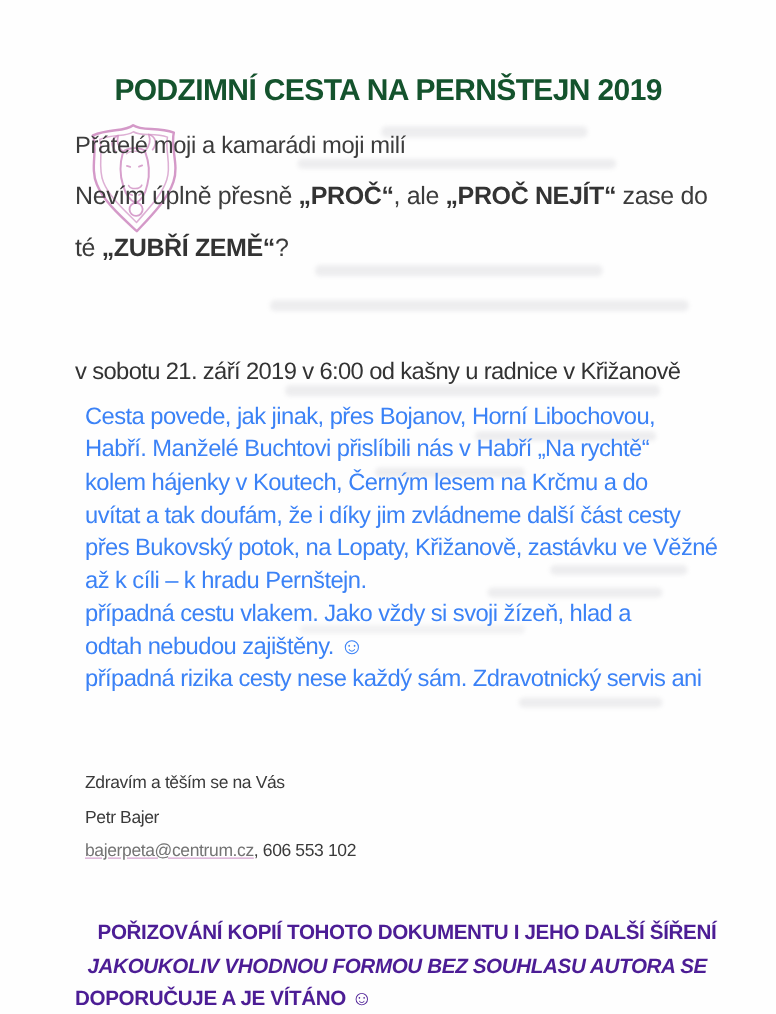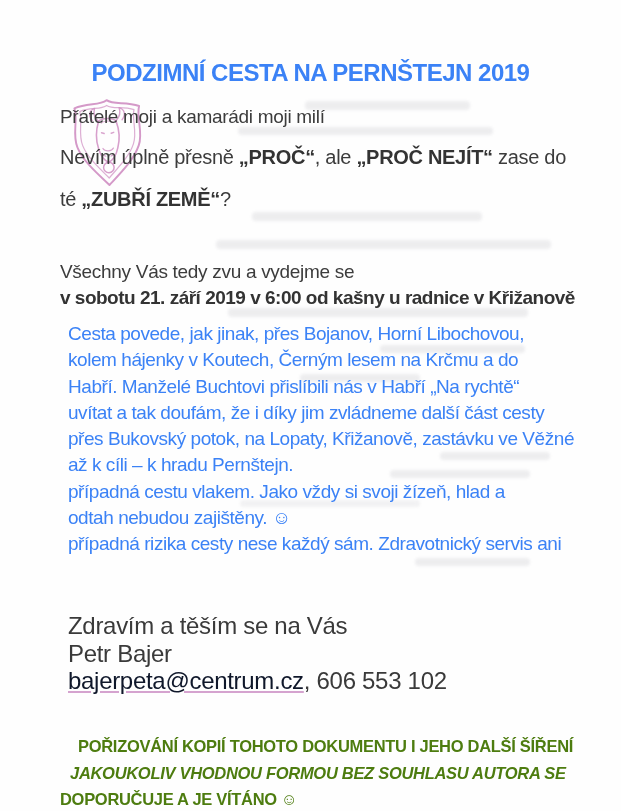--- a/index.html
+++ b/index.html
@@ -12,69 +12,69 @@
     font-family: "Liberation Sans", "DejaVu Sans", sans-serif;
     color: #3a3a3a;
   }
   .abs { position: absolute; }
 
   .doc-title {
     left: 0; right: 0; top: 59px;
     text-align: center;
     font-size: 24px;
     font-weight: bold;
-    color: #3b82f6;
+    color: #14532d;
     letter-spacing: -0.5px;
   }
 
   
   .center-line {
     left: 60px; right: 0;
     font-size: 19px;
     letter-spacing: -0.3px;
     color: #3c3c3c;
     white-space: nowrap;
   }
   .center-line b { color: #333; margin-top: 43px; }
 
   .greeting   { top: 106px; }
   .intro-1    { top: 146px; font-size: 20px; }
   .intro-2    { top: 188px; font-size: 20px; }
   .invite-1   { top: 261px; }
-  .invite-2   { top: 287px; font-weight: bold; font-size: 19px; letter-spacing: -0.5px; color: #333; }
+  .invite-2   { top: 287px; font-weight: normal; font-size: 19px; letter-spacing: -0.5px; color: #333; }
 
   .body-text {
     left: 68px; top: 321px; right: 8px;
     font-size: 19px;
     line-height: 26.3px;
     letter-spacing: -0.45px;
     color: #3b82f6;
   }
   .body-text .line { white-space: nowrap; }
 
   .signoff {
     left: 68px; top: 612px;
-    font-size: 24px;
+    font-size: 14px;
     line-height: 27.5px;
     letter-spacing: -0.3px;
   }
   .email-link {
-    color: #0f172a;
+    color: #737373;
     text-decoration: underline;
     text-decoration-color: #d5a3cf;
     cursor: pointer;
   }
 
   .footer {
     left: 60px; top: 733px; right: 6px;
     font-size: 16.5px;
     font-weight: bold;
     line-height: 26.5px;
     letter-spacing: -0.3px;
-    color: #4d7c0f;
+    color: #4c1d95;
   }
   .footer .line { white-space: nowrap; }
   .footer .line:nth-child(1) { margin-left: 18px; }
   .footer .line:nth-child(2) { margin-left: 10px; font-style: italic; }
   .footer .line:nth-child(3) { margin-left: 0; }
 
   .stamp {
     left: 64px; top: 94px;
     width: 88px; height: 98px;
     opacity: 0.85;
@@ -145,27 +145,26 @@
   </svg>
 
   <div class="abs center-line greeting">
     <span>Přátelé moji a kamarádi moji milí</span>
   </div>
 
   <div class="abs center-line intro-1"><span>Nevím úplně přesně </span><b>„PROČ“</b><span>, ale </span><b>„PROČ NEJÍT“</b><span> zase do</span></div>
 
   <div class="abs center-line intro-2"><span>té </span><b>„ZUBŘÍ ZEMĚ“</b><span>?</span></div>
 
-  <div class="abs center-line invite-1">Všechny Vás tedy zvu a vydejme se</div>
   <div class="abs center-line invite-2">v sobotu 21. září 2019 v 6:00 od kašny u radnice v Křižanově</div>
 
   <div class="abs body-text">
     <div class="line">Cesta povede, jak jinak, přes Bojanov, Horní Libochovou,</div>
+    <div class="line">Habří. Manželé Buchtovi přislíbili nás v Habří „Na rychtě“</div>
     <div class="line">kolem hájenky v Koutech, Černým lesem na Krčmu a do</div>
-    <div class="line">Habří. Manželé Buchtovi přislíbili nás v Habří „Na rychtě“</div>
     <div class="line">uvítat a tak doufám, že i díky jim zvládneme další část cesty</div>
     <div class="line">přes Bukovský potok, na Lopaty, Křižanově, zastávku ve Věžné</div>
     <div class="line">až k cíli – k hradu Pernštejn.</div>
     <div class="line">případná cestu vlakem. Jako vždy si svoji žízeň, hlad a</div>
     <div class="line">odtah nebudou zajištěny.  ☺</div>
     <div class="line">případná rizika cesty nese každý sám. Zdravotnický servis ani</div>
   </div>
 
   <div class="abs signoff">
     <div>Zdravím a těším se na Vás</div>

